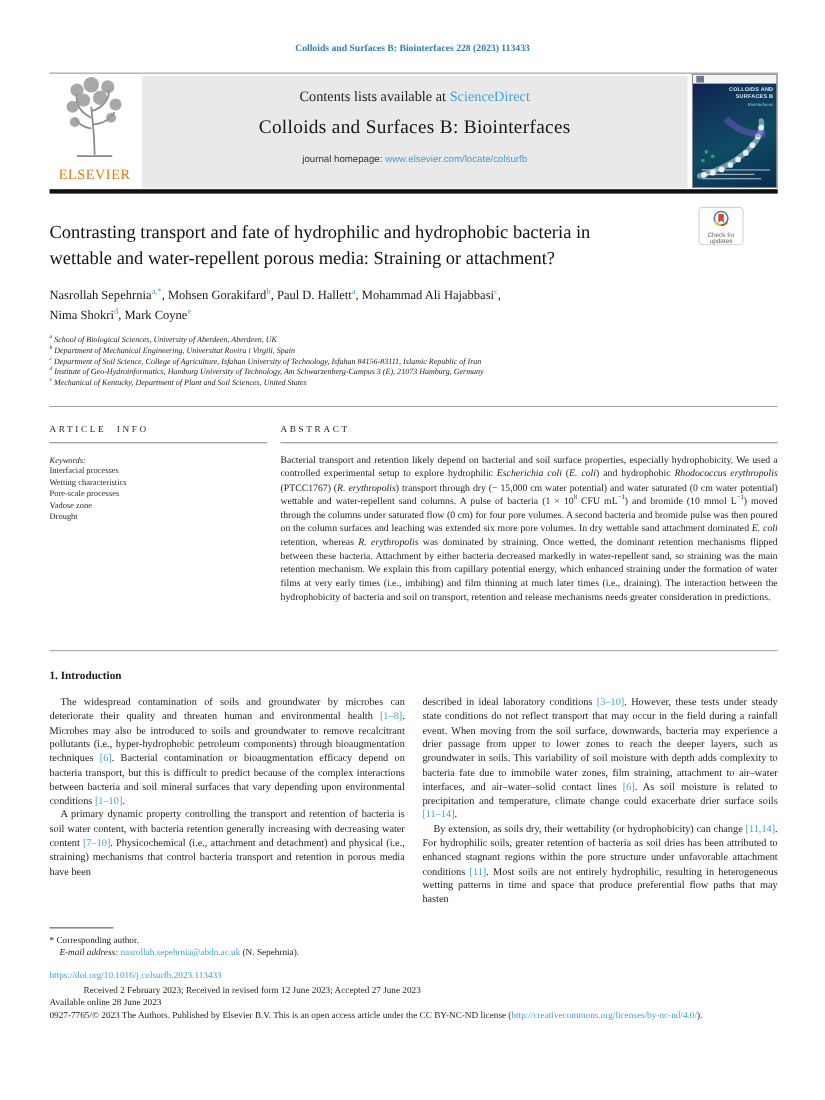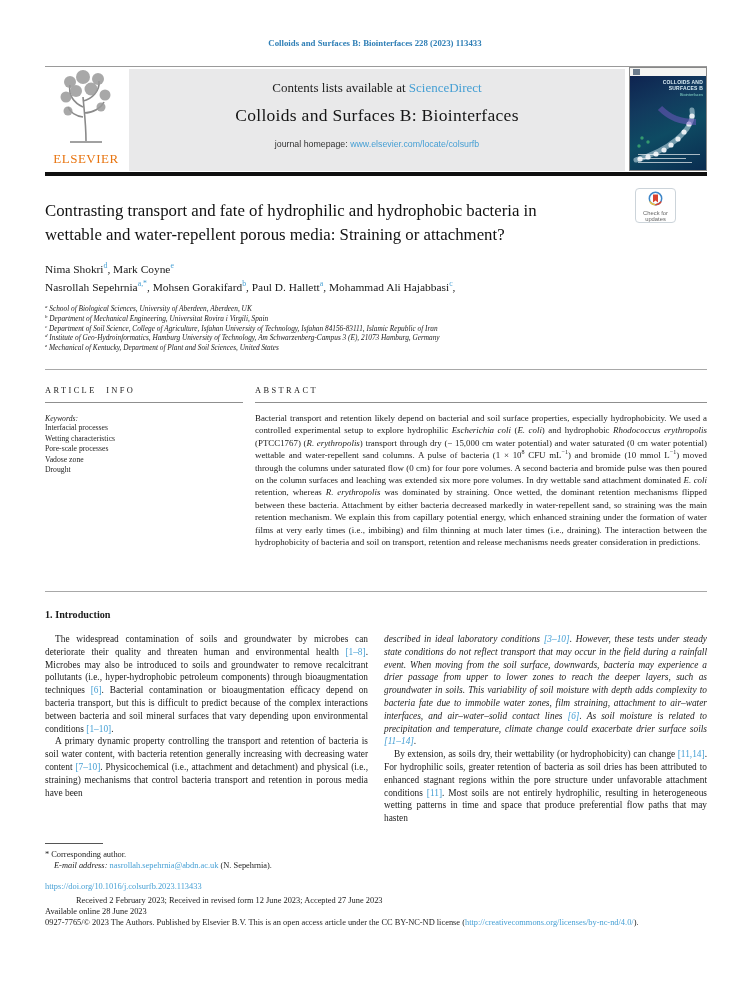--- a/index.html
+++ b/index.html
@@ -48,21 +48,21 @@
   .kw-label{margin-top:11px;font-size:7.7px;font-style:italic;}
   .kw-item{font-size:7.7px;line-height:10.6px;}
   .abs-col{top:386px;left:255px;width:452px;}
   .abs-body{margin-top:9px;font-size:8.9px;line-height:12.4px;text-align:justify;color:#1b1b1b;}
   
   .intro-head{top:609px;left:45px;font-size:10.2px;font-weight:bold;}
   .body-col{font-size:9.35px;line-height:12.8px;text-align:justify;color:#1b1b1b;}
   .col1{top:633px;left:45px;width:323px;}
   .col2{top:633px;left:384px;width:323px;}
   .body-col p{margin:0;text-indent:10px;}
-  .body-col p.noindent{text-indent:0;font-style:italic;}
+  .body-col p.noindent{text-indent:0;}
   
   .fn-rule{top:843px;left:45px;width:58px;height:1px;background:#555;}
   .fn{left:45px;width:330px;font-size:8.4px;line-height:11.5px;}
   .fn1{top:849px;}
   .fn2{top:860px;padding-left:9px;}
   .doi{top:882px;left:45px;font-size:8.4px;}
   .meta{left:45px;width:662px;font-size:8.4px;line-height:11.5px;color:#1b1b1b;}
   .m1{top:895px;padding-left:31px;} .m2{top:906px;} .m3{top:917px;}
 </style>
 </head>
@@ -154,22 +154,22 @@
       <span>Check for</span><br><span>updates</span>
     </div>
   </div>
 
   <div class="abs title">
     <div>Contrasting transport and fate of hydrophilic and hydrophobic bacteria in</div>
     <div>wettable and water-repellent porous media: Straining or attachment?</div>
   </div>
 
   <div class="abs authors">
+    <div><span>Nasrollah Sepehrnia</span><sup class="bl">a,*</sup><span>, Mohsen Gorakifard</span><sup class="bl">b</sup><span>, Paul D. Hallett</span><sup class="bl">a</sup><span>, Mohammad Ali Hajabbasi</span><sup class="bl">c</sup><span>,</span></div>
     <div><span>Nima Shokri</span><sup class="bl">d</sup><span>, Mark Coyne</span><sup class="bl">e</sup></div>
-    <div><span>Nasrollah Sepehrnia</span><sup class="bl">a,*</sup><span>, Mohsen Gorakifard</span><sup class="bl">b</sup><span>, Paul D. Hallett</span><sup class="bl">a</sup><span>, Mohammad Ali Hajabbasi</span><sup class="bl">c</sup><span>,</span></div>
   </div>
 
   <div class="abs affils">
     <div><sup>a</sup><span> School of Biological Sciences, University of Aberdeen, Aberdeen, UK</span></div>
     <div><sup>b</sup><span> Department of Mechanical Engineering, Universitat Rovira i Virgili, Spain</span></div>
     <div><sup>c</sup><span> Department of Soil Science, College of Agriculture, Isfahan University of Technology, Isfahan 84156-83111, Islamic Republic of Iran</span></div>
     <div><sup>d</sup><span> Institute of Geo-Hydroinformatics, Hamburg University of Technology, Am Schwarzenberg-Campus 3 (E), 21073 Hamburg, Germany</span></div>
     <div><sup>e</sup><span> Mechanical of Kentucky, Department of Plant and Soil Sciences, United States</span></div>
   </div>
 

